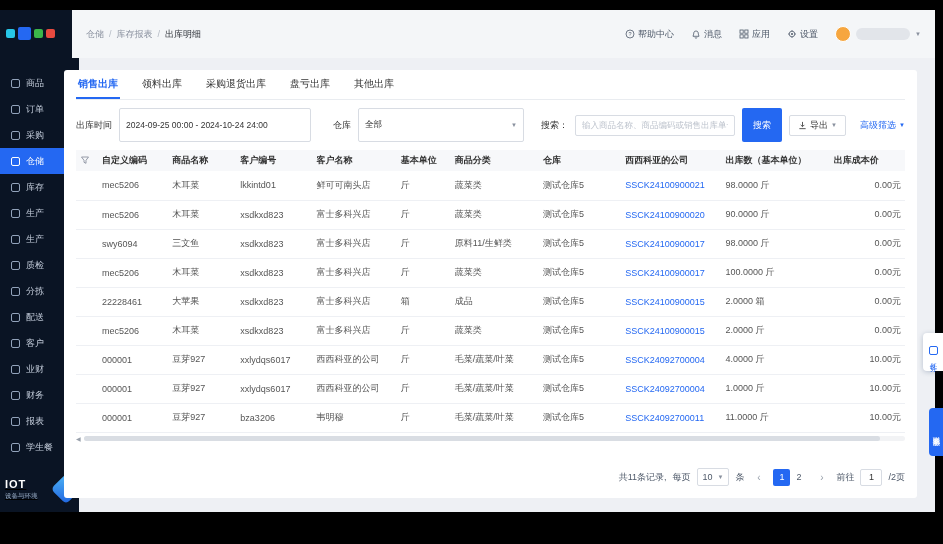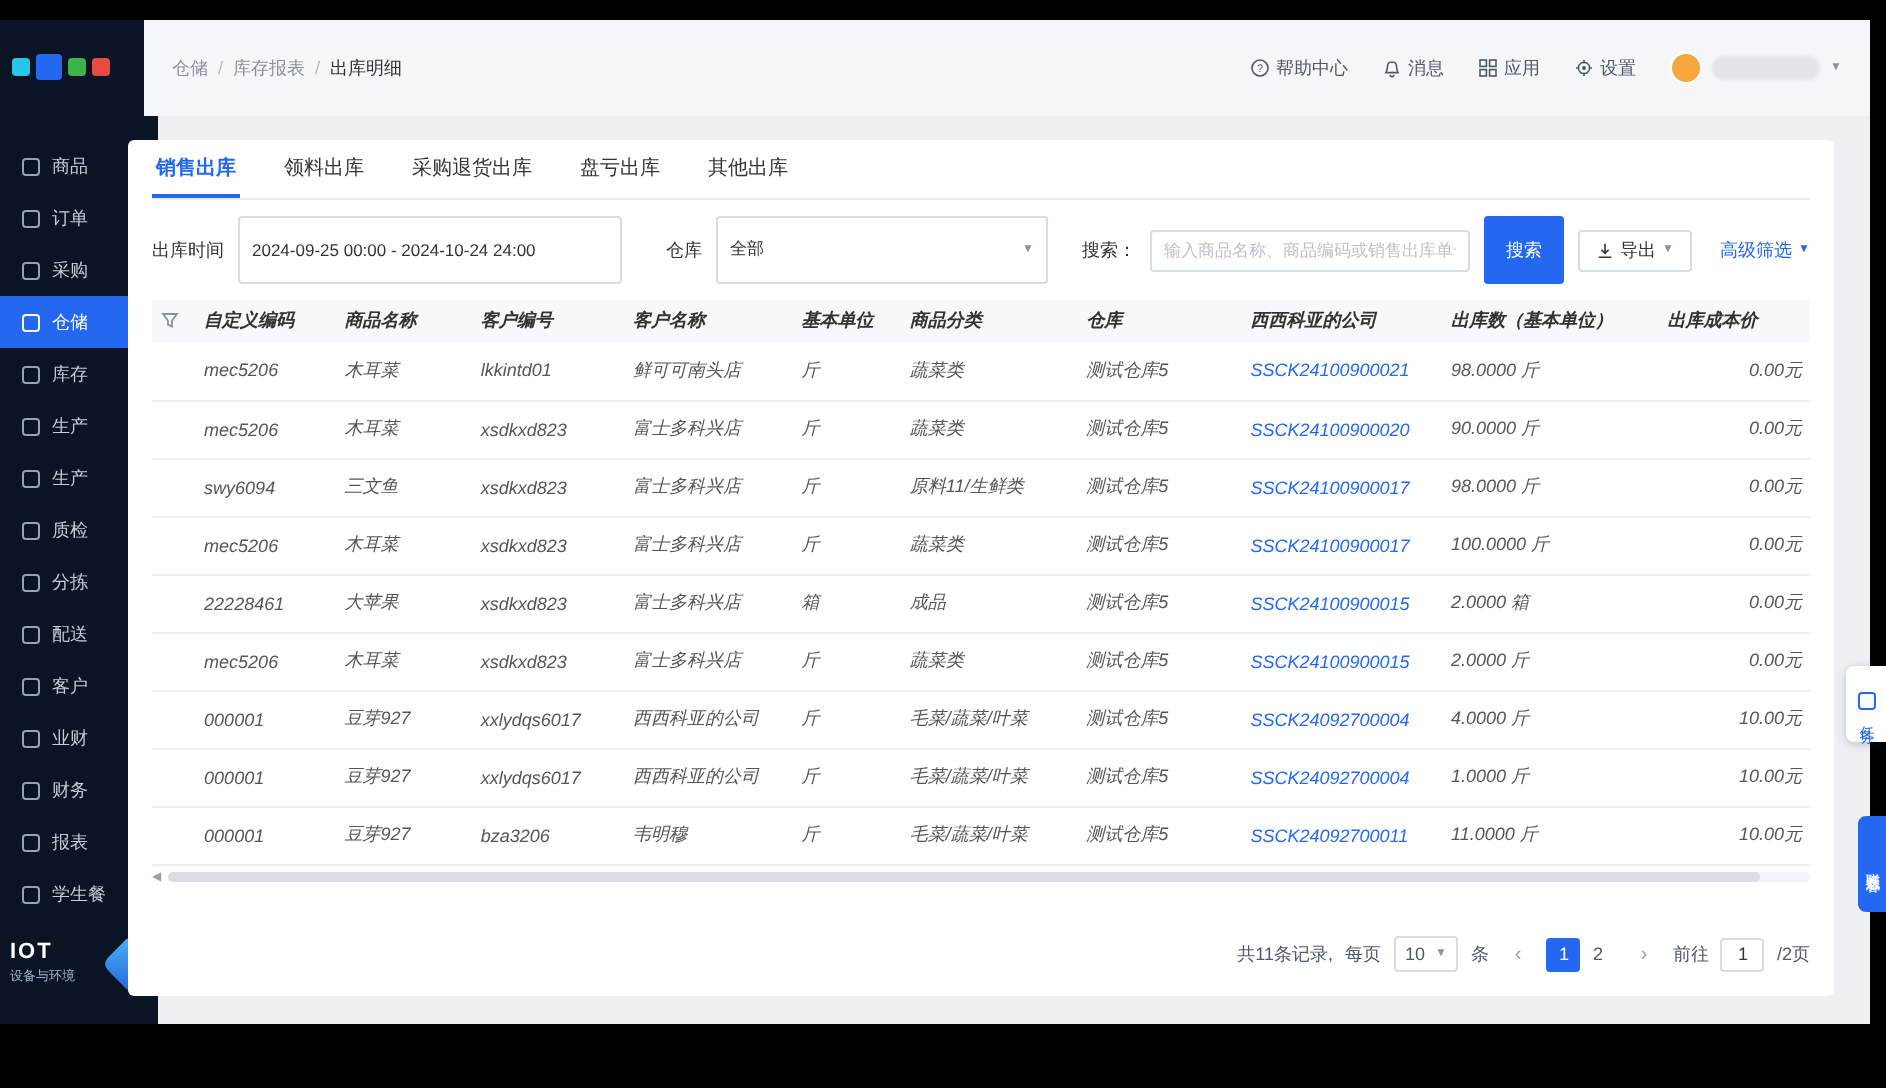--- a/index.html
+++ b/index.html
@@ -16,21 +16,21 @@
   .lg1 { width:9px; height:9px; background:#27c6e8; }
   .lg2 { width:13px; height:13px; background:#2468f2; }
   .lg3 { width:9px; height:9px; background:#3bb54a; }
   .lg4 { width:9px; height:9px; background:#e84a3f; }
   .menu { flex:1; padding-top:14px; overflow:hidden; }
   .menu-item { height:26px; display:flex; align-items:center; padding-left:11px; gap:6px;
     font-size:9px; color:#c3ccda; cursor:pointer; white-space:nowrap; }
   .menu-item .mi-icon { width:9px; height:9px; border:1px solid #92a3bb; border-radius:2px; flex:none; }
   .menu-item.active { background:#2468f2; color:#fff; }
   .menu-item.active .mi-icon { border-color:#fff; }
-  .iot { height:46px; flex:none; display:flex; align-items:flex-start; gap:16px; padding:4px 5px; }
+  .iot { height:46px; flex:none; display:flex; align-items:center; gap:16px; padding:4px 5px;text-decoration:underline; }
   .iot-t1 { font-size:11px; font-weight:bold; color:#fff; letter-spacing:1px; }
   .iot-t2 { font-size:6.5px; color:#9fb3cc; margin-top:2px; white-space:nowrap; }
   .iot-icon { width:24px; height:24px; flex:none; border-radius:5px;
     background:linear-gradient(135deg,#4fb5f5,#1f64e0); transform:rotate(45deg) scale(.9); }
 
   
   .hdr { position:absolute; left:72px; top:0; width:863px; height:48px; background:#f4f6f8;
     display:flex; align-items:center; padding:0 14px; }
   .crumbs { display:flex; align-items:center; font-size:9px; color:#8a919f; }
   .crumb { cursor:pointer; }
@@ -72,21 +72,21 @@
   .gap { width:8px; }
   .btn-primary { background:#2468f2; color:#fff; border:none; border-radius:2px;
     height:34px; padding:0 11px; font-size:9px; cursor:pointer; font-family:inherit; }
   .btn-plain { background:#fff; border:1px solid #d8dce3; border-radius:2px; height:21px;
     padding:0 8px; font-size:9px; color:#333; cursor:pointer; display:flex;
     align-items:center; gap:3px; font-family:inherit; }
   .adv { margin-left:auto; color:#2468f2; display:flex; align-items:center; gap:3px;
     cursor:pointer; font-size:9px; }
   .adv .chev { color:#2468f2; }
 
-  table { width:100%; border-collapse:collapse; table-layout:fixed; font-size:9px; flex:none;font-style:italic; }
+  table { width:100%; border-collapse:collapse; table-layout:fixed; font-size:9px; flex:none; }
   thead th { background:#f7f8fa; height:21px; font-weight:bold; color:#333;
     text-align:left; padding:0 4px; white-space:nowrap; overflow:hidden; }
   tbody td { height:29px; border-bottom:1px solid #eef0f4; color:#555; padding:0 4px;
     white-space:nowrap; overflow:hidden; text-overflow:ellipsis; }
   td.link { color:#2468f2; cursor:pointer; }
   .num-right { text-align:right; }
   .th-icon { width:22px; }
 
   .scroll-row { display:flex; align-items:center; gap:3px; padding:3px 0 0; flex:none; }
   .scroll-left-btn { font-size:6px; color:#98a0ab; cursor:pointer; line-height:1; }

